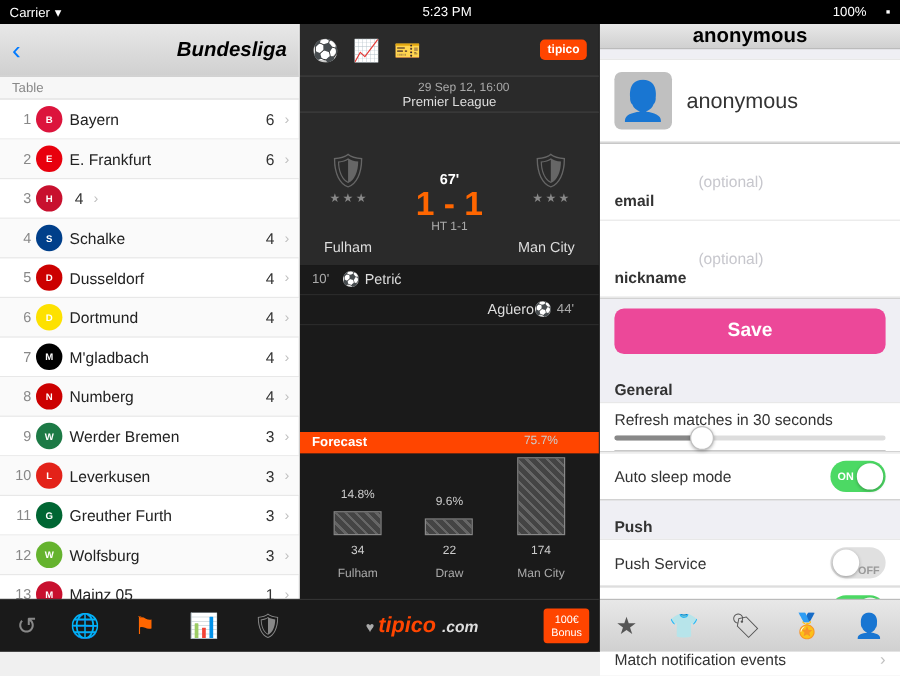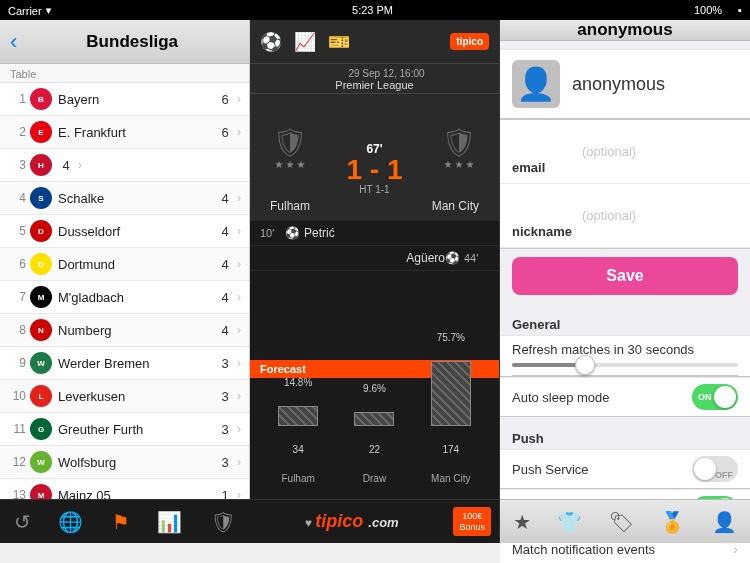--- a/index.html
+++ b/index.html
@@ -18,21 +18,21 @@
     .main-layout { display: flex; width: 750px; height: 523px; }
 
     
     .left-panel { width: 250px; height: 523px; background: #fff; border-right: 1px solid #ccc; display: flex; flex-direction: column; }
     .left-header {
       height: 44px; background: linear-gradient(to bottom, #e8e8e8, #d0d0d0);
       display: flex; align-items: center; padding: 0 10px; gap: 8px;
       border-bottom: 1px solid #bbb;
     }
     .back-btn { color: #007aff; font-size: 22px; font-weight: 200; cursor: pointer; }
-    .left-title { flex: 1; text-align: center; font-size: 17px; font-weight: 600; color: #000; }
+    .left-title { flex: 1; text-align: right; font-size: 17px; font-weight: 600; color: #000; font-style: italic; }
     .table-label { font-size: 11px; color: #888; padding: 4px 10px 2px; background: #f7f7f7; border-bottom: 1px solid #e0e0e0; }
     .league-table { flex: 1; overflow-y: auto; }
     .table-row { display: flex; align-items: center; height: 33px; border-bottom: 1px solid #e8e8e8; padding: 0 8px; }
     .table-row:nth-child(even) { background: #fafafa; }
     .row-num { width: 18px; font-size: 12px; color: #888; text-align: right; margin-right: 4px; }
     .team-logo { width: 22px; height: 22px; border-radius: 11px; background: #ddd; display: flex; align-items: center; justify-content: center; font-size: 8px; margin-right: 6px; overflow: hidden; }
     .team-name { flex: 1; font-size: 13px; color: #222; }
     .team-pts { width: 16px; font-size: 13px; color: #333; text-align: center; margin-right: 4px; }
     .row-arrow { color: #c0c0c0; font-size: 12px; }
 
@@ -61,21 +61,21 @@
 
     .match-events { background: #1a1a1a; flex: 1; overflow: hidden; }
     .event-row { display: flex; align-items: center; padding: 5px 10px; border-bottom: 1px solid #2a2a2a; }
     .event-time { color: #aaa; font-size: 11px; width: 25px; }
     .event-icon { color: #aaa; font-size: 12px; margin-right: 4px; }
     .event-name { color: #ddd; font-size: 12px; }
 
     .forecast-label { background: #ff4500; color: #fff; font-size: 11px; font-weight: bold; padding: 3px 10px; }
     .forecast-chart { background: #1a1a1a; flex: 1; display: flex; flex-direction: column; justify-content: flex-end; padding: 10px; }
     .bars-container { display: flex; justify-content: space-around; align-items: flex-end; height: 80px; margin-bottom: 5px; }
-    .bar-item { display: flex; flex-direction: column; align-items: center; gap: 18px; }
+    .bar-item { display: flex; flex-direction: column; align-items: center; gap: 8px; }
     .bar-pct { color: #ccc; font-size: 10px; }
     .bar-rect { width: 40px; background: repeating-linear-gradient(45deg, #666 0px, #666 2px, #444 2px, #444 6px); border: 1px solid #888; }
     .bar-count { color: #ccc; font-size: 10px; }
     .bar-team { color: #aaa; font-size: 10px; }
 
     
     .tipico-bottom { height: 44px; background: #1a1a1a; display: flex; align-items: center; justify-content: space-between; border-top: 1px solid #333; }
     .tipico-logo-bottom { flex: 1; text-align: center; color: #ff4500; font-size: 18px; font-style: italic; font-weight: bold; }
     .bonus-badge { background: #ff4500; color: #fff; font-size: 9px; padding: 4px 6px; margin-right: 8px; border-radius: 3px; text-align: center; line-height: 1.2; }
 

